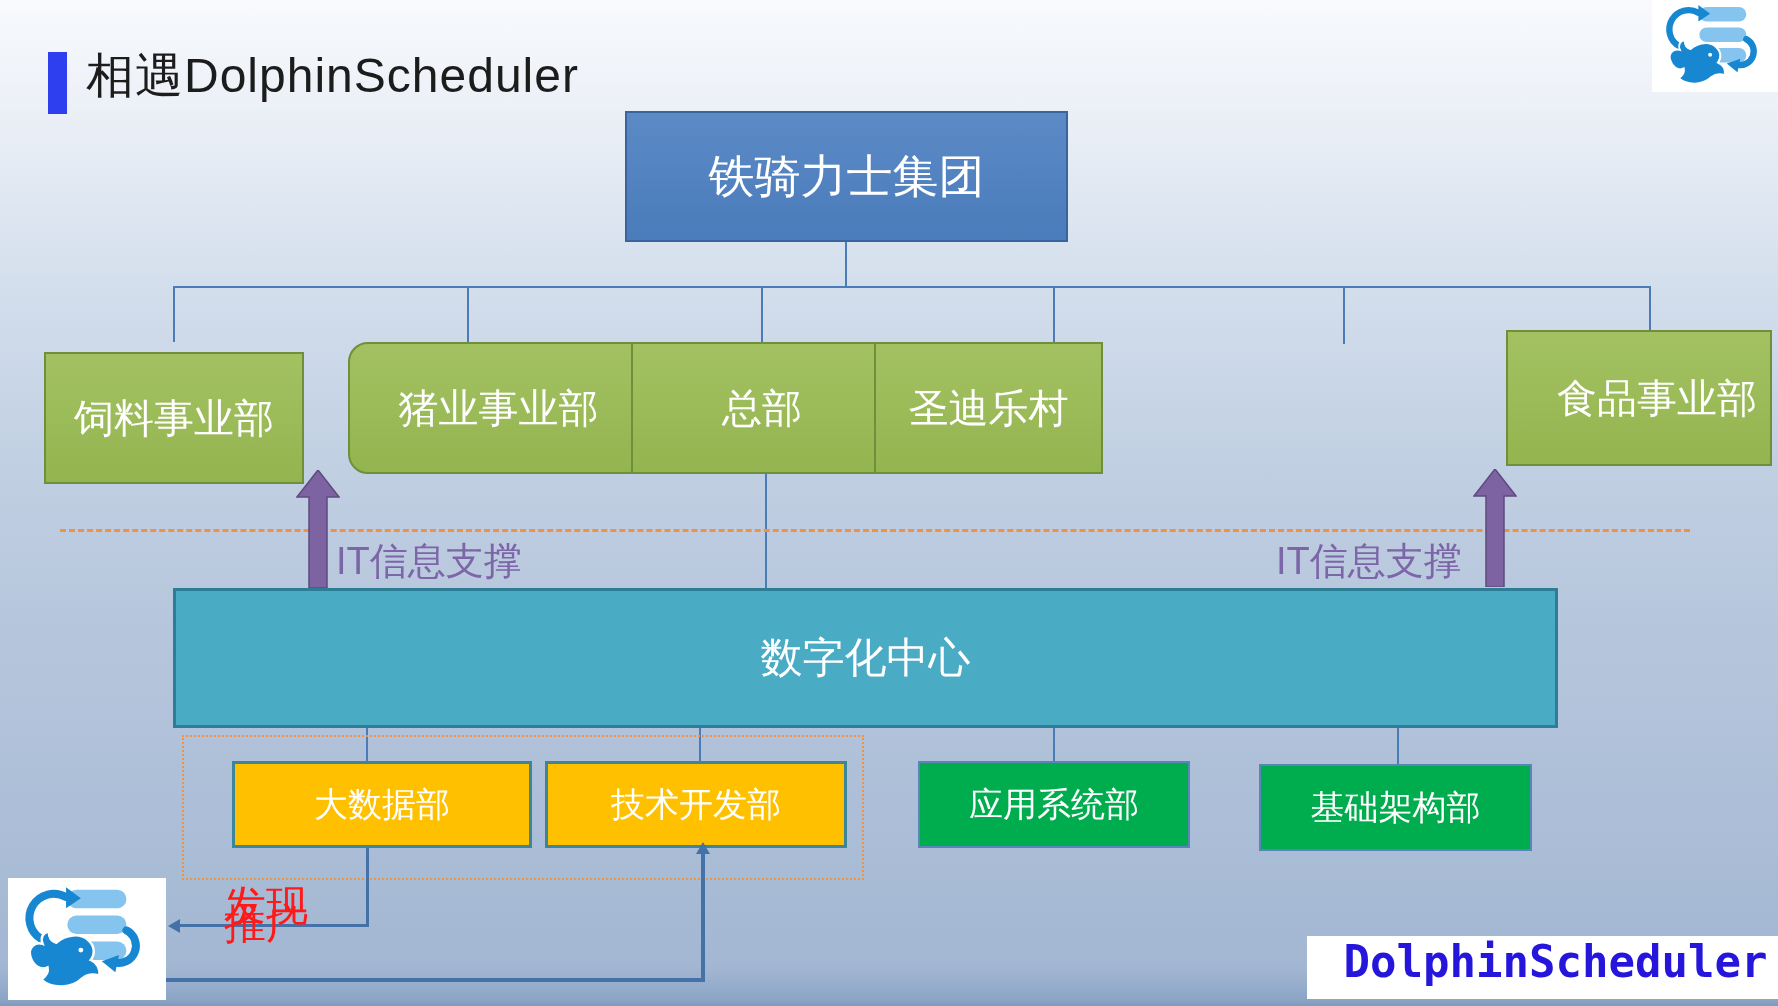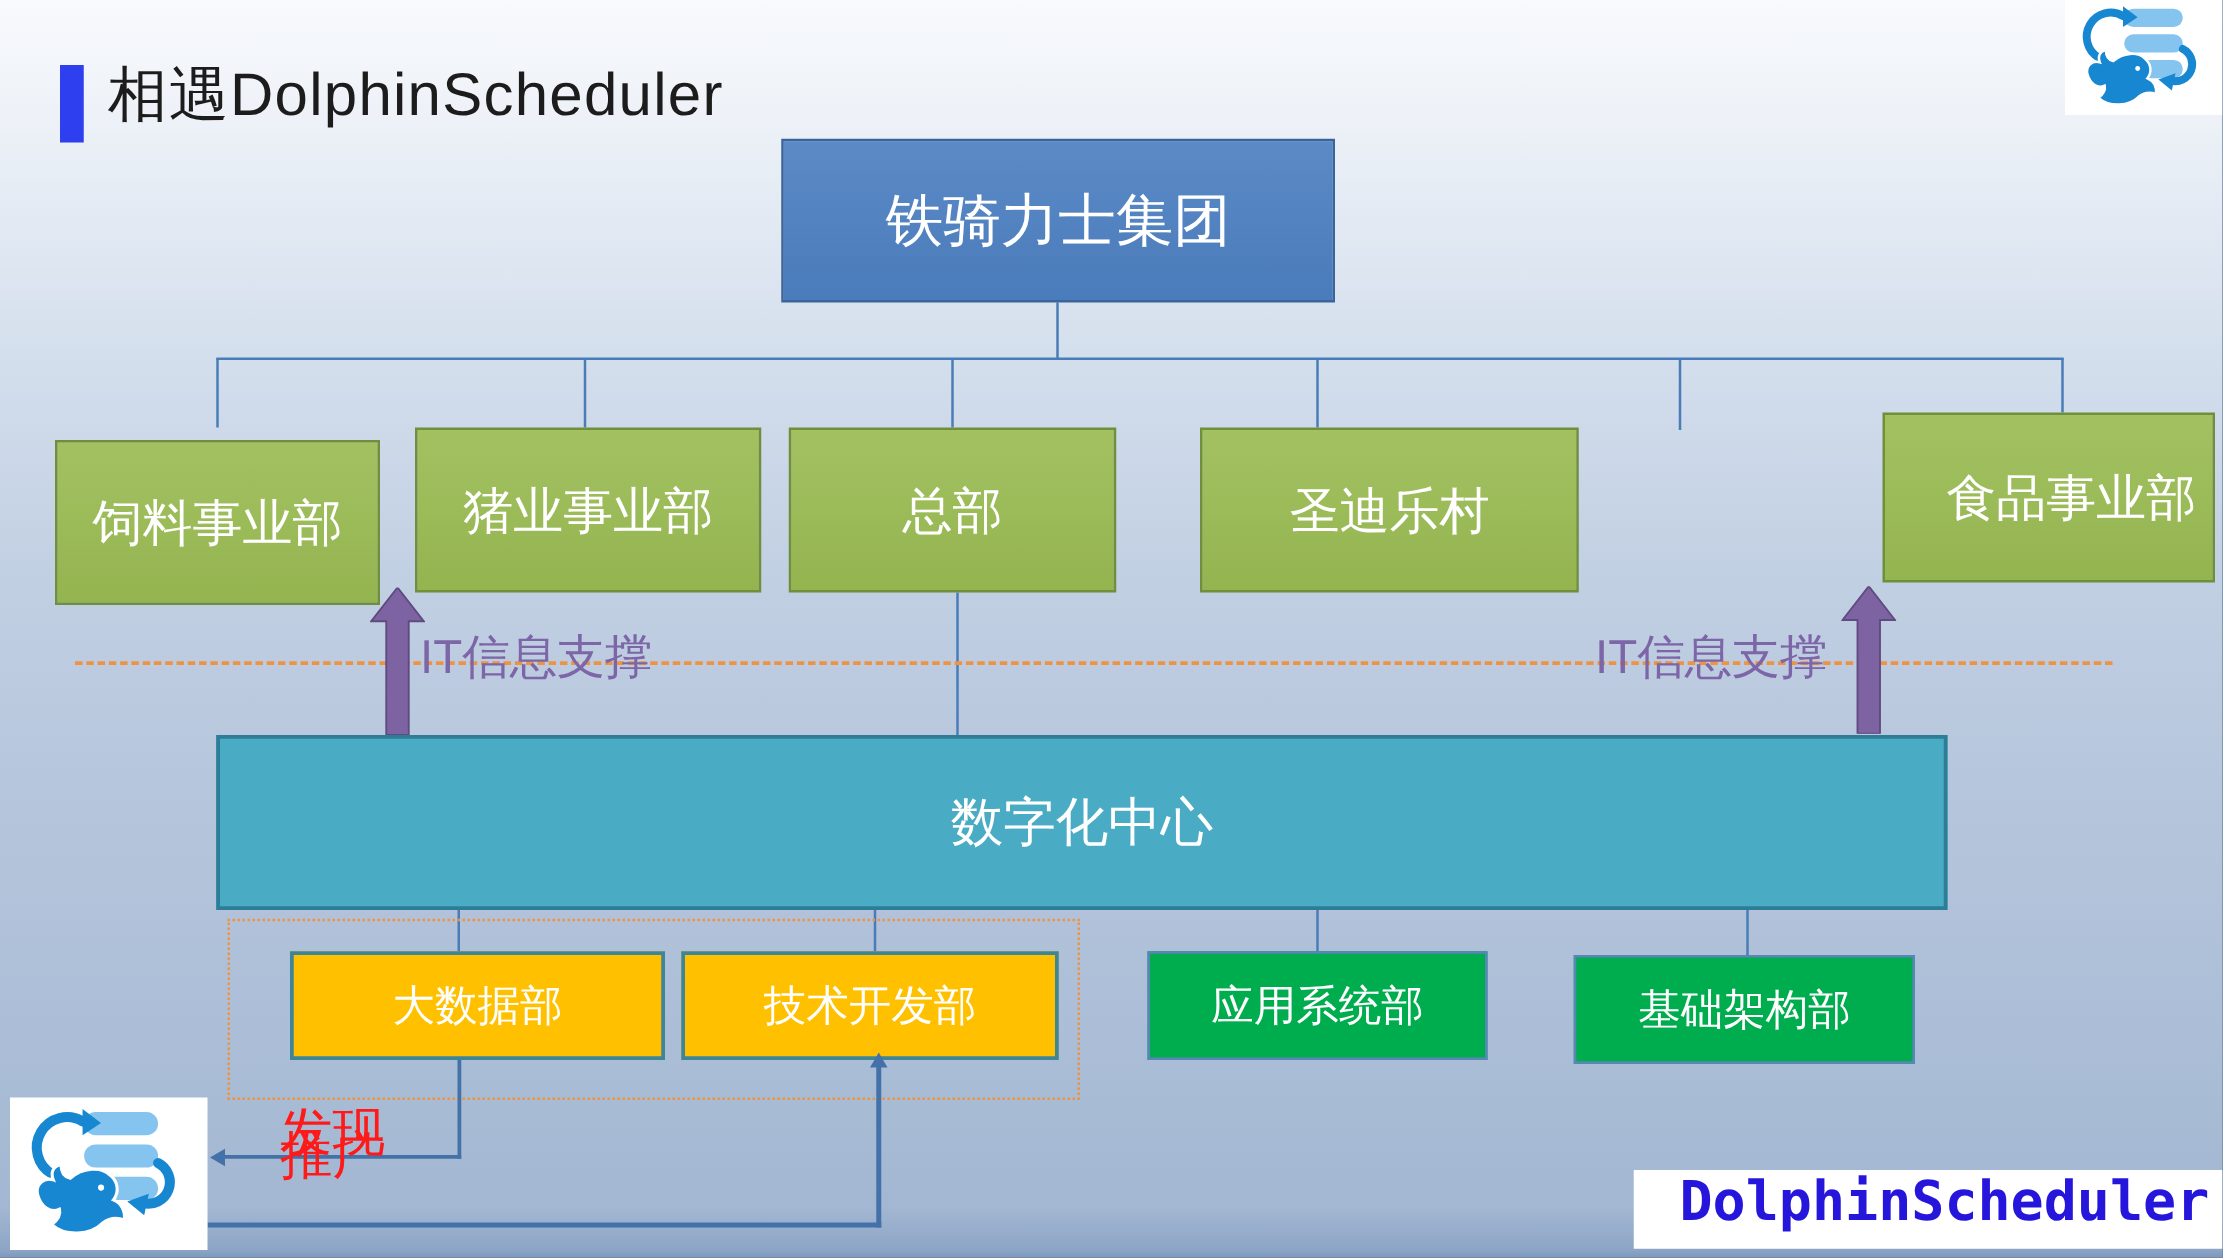--- a/index.html
+++ b/index.html
@@ -14,23 +14,23 @@
   
   .title-bar{left:48px;top:52px;width:19px;height:62px;background:#2e3ff0;}
   .page-title{left:86px;top:44px;font-size:48px;color:#1c1c1c;letter-spacing:1px;white-space:nowrap;}
 
   
   .root-box{left:625px;top:111px;width:443px;height:131px;background:linear-gradient(180deg,#5b8ac6,#4a7bba);border:2px solid #39649c;font-size:46px;}
 
   
   .division{top:342px;height:132px;background:linear-gradient(180deg,#a3c161,#94b450);border:2px solid #6f8f3a;font-size:40px;}
   .div0{left:44px;width:260px;margin-top:10px;}
-  .div1{left:332px;width:277px;}
+  .div1{left:348px;width:301px;border-radius:20px;}
   .div2{left:631px;width:262px;}
-  .div3{left:960px;width:303px;}
+  .div3{left:874px;width:229px;}
   .div4{left:1218px;width:260px;top:344px;height:126px;}
   .div5{left:1506px;width:266px;top:330px;height:136px;padding-left:36px;}
 
   
   .digital-center{left:173px;top:588px;width:1385px;height:140px;background:#4aabc4;border:3px solid #2e7d96;font-size:42px;}
 
   
   .dept{top:761px;height:87px;font-size:34px;}
   .dept-amber{background:#ffc000;border:3px solid #3f8598;}
   .dept-green{background:#00ad4e;border:2px solid #5b84b8;}
@@ -40,21 +40,21 @@
   .dept3{left:1259px;width:273px;top:764px;}
 
   
   .line{position:absolute;background:#4a7db8;}
   .flowline{position:absolute;background:#4472a8;}
 
   
   .dash-line{left:60px;top:529px;width:1630px;height:0;border-top:3px dashed #ef9340;}
   .dot-rect{left:182px;top:735px;width:678px;height:141px;border:2px dotted #ef9340;background:transparent;}
 
-  .it-label{position:absolute;top:500px;font-size:38px;color:#7c66a8;white-space:nowrap;text-align:center;}
+  .it-label{position:absolute;top:536px;font-size:38px;color:#7c66a8;white-space:nowrap;text-align:center;}
   .it-left{left:336px;}
   .it-right{left:1276px;}
 
   .flow-label{position:absolute;left:224px;font-size:42px;color:#ff1a1a;white-space:nowrap;}
   .flow-discover{top:878px;}
   .flow-promote{top:896px;}
 
   
   .arrow-left-head{position:absolute;left:168px;top:919px;width:0;height:0;border-top:7px solid transparent;border-bottom:7px solid transparent;border-right:12px solid #4472a8;}
   .arrow-up-head{position:absolute;left:696px;top:842px;width:0;height:0;border-left:7px solid transparent;border-right:7px solid transparent;border-bottom:12px solid #4472a8;}

